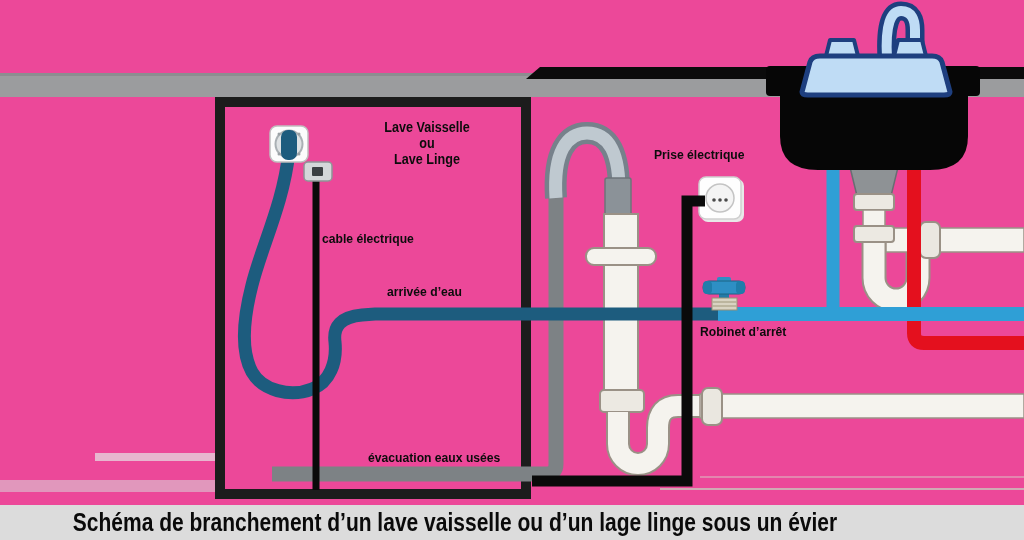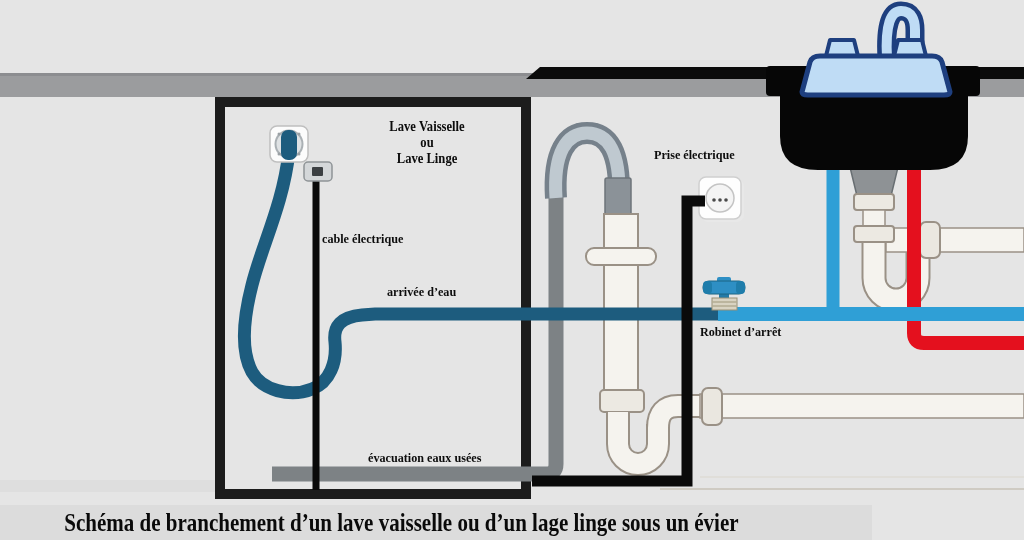--- a/index.html
+++ b/index.html
@@ -1,23 +1,23 @@
 <!DOCTYPE html>
 <html style="--machine-hose: #1d5c7e; --cold-pipe: #2f9fd6; --hot-pipe: #e4101e; --drain-hose: #7d8285; --cable: #0a0a0a; --counter: #9b9c9e; --counter-edge: #0b0b0b; --box-border: #1c1c1c; --pipe-fill: #f5f3ee; --pipe-outline: #9a9186; --metal-dark: #76818b; --metal-light: #bfc9d0; --faucet-fill: #bfdcf5; --faucet-outline: #1e3f7f; --sink-black: #060606; --valve-blue: #2e8fc4; --valve-blue-dark: #1f7dab; --caption-bg: #dcdcdc;"><head>
 <meta charset="utf-8">
 <style>
   html,body{margin:0;padding:0;background:#fff;}
-  .stage{position:relative;width:1024px;height:540px;background:#e5e5e5;overflow:hidden;
-         font-family:Liberation Serif, serif;}
+  .stage{position:relative;width:1024px;height:540px;background:#ec4899;overflow:hidden;
+         font-family:Liberation Sans, sans-serif;}
   .stage svg{position:absolute;left:0;top:0;}
   .lbl{position:absolute;font-weight:bold;font-size:13.5px;color:#0c0c0c;
        white-space:nowrap;transform:scaleX(.9);transform-origin:0 0;letter-spacing:0;}
   .lbl-center{position:absolute;font-weight:bold;font-size:14px;color:#0c0c0c;
        text-align:center;line-height:16px;transform:scaleX(.9);transform-origin:50% 0;}
-  .caption-bar{position:absolute;left:0;bottom:0;width:872px;height:35px;
+  .caption-bar{position:absolute;left:0;bottom:0;width:1024px;height:35px;
        background:var(--caption-bg,#dcdcdc);text-align:left;}
   .caption-text{display:inline-block;font-weight:bold;font-size:25px;line-height:35px;
        color:#0a0a0a;transform:scaleX(.84);transform-origin:50% 50%;white-space:nowrap;}
 </style>
 </head>
 <body>
 
 <div class="stage">
 
 <svg width="1024" height="540" viewBox="0 0 1024 540">

